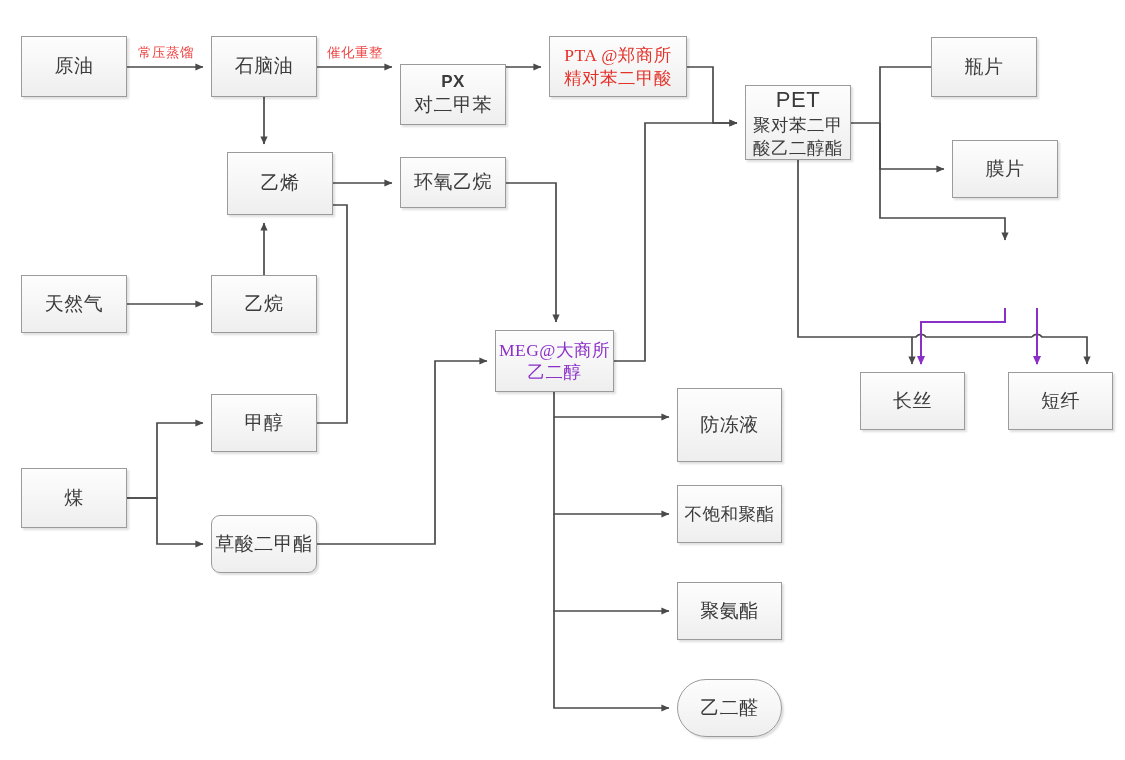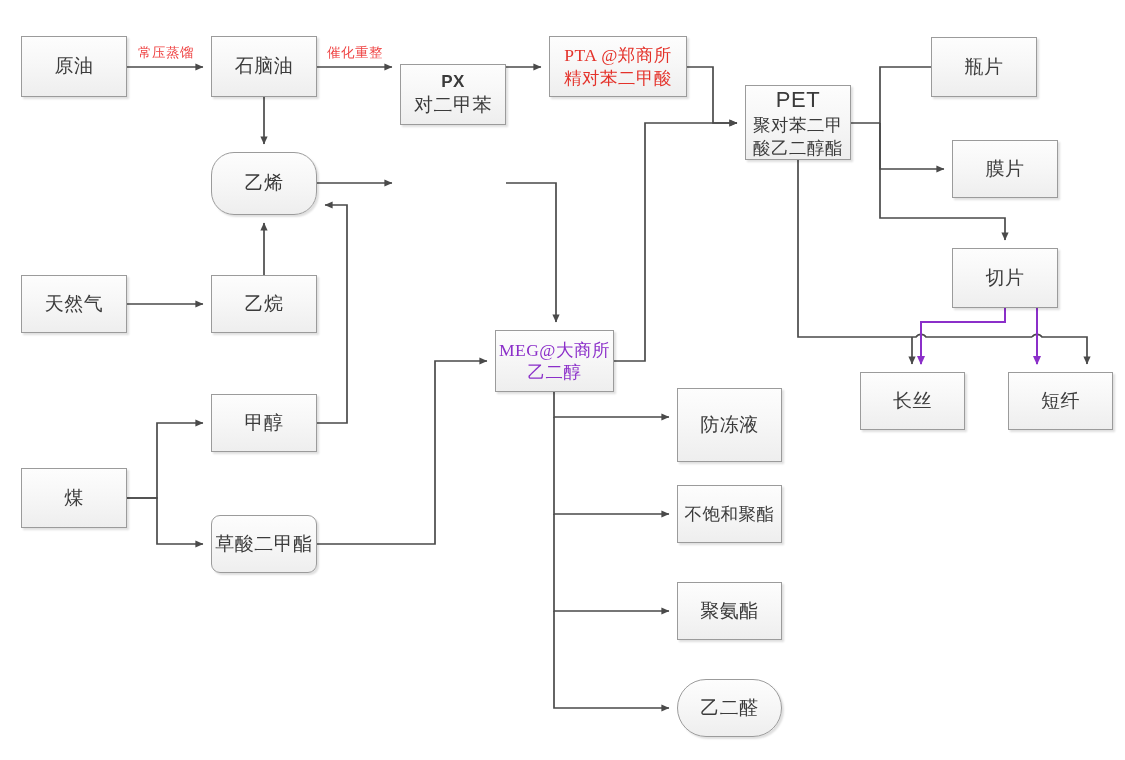--- a/index.html
+++ b/index.html
@@ -141,36 +141,36 @@
   </div>
 
   <div class="node" style="left:931px;top:37px;width:106px;height:60px;">
     <span class="ln">瓶片</span>
   </div>
 
   <div class="node" style="left:952px;top:140px;width:106px;height:58px;">
     <span class="ln">膜片</span>
   </div>
 
-  <div class="node" style="left:952px;top:248px;width:106px;height:60px;">
-    <span class="ln">切片</span>
-  </div>
 
   <div class="node" style="left:860px;top:372px;width:105px;height:58px;">
     <span class="ln">长丝</span>
   </div>
 
   <div class="node" style="left:1008px;top:372px;width:105px;height:58px;">
     <span class="ln">短纤</span>
   </div>
 
-  <div class="node" style="left:211px;top:152px;width:106px;height:63px;border-radius:23px;">
+  <div class="node" style="left:227px;top:152px;width:106px;height:63px;">
     <span class="ln">乙烯</span>
   </div>
 
+  <div class="node" style="left:400px;top:157px;width:106px;height:51px;">
+    <span class="ln">环氧乙烷</span>
+  </div>
 
   <div class="node" style="left:211px;top:275px;width:106px;height:58px;">
     <span class="ln">乙烷</span>
   </div>
 
   <div class="node" style="left:21px;top:275px;width:106px;height:58px;">
     <span class="ln">天然气</span>
   </div>
 
   <div class="node" style="left:211px;top:394px;width:106px;height:58px;justify-content:center;">

